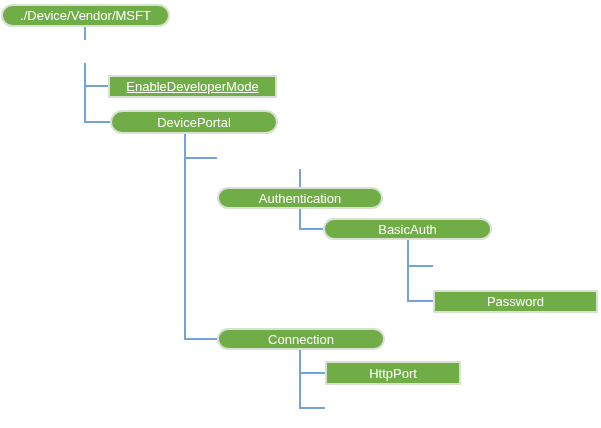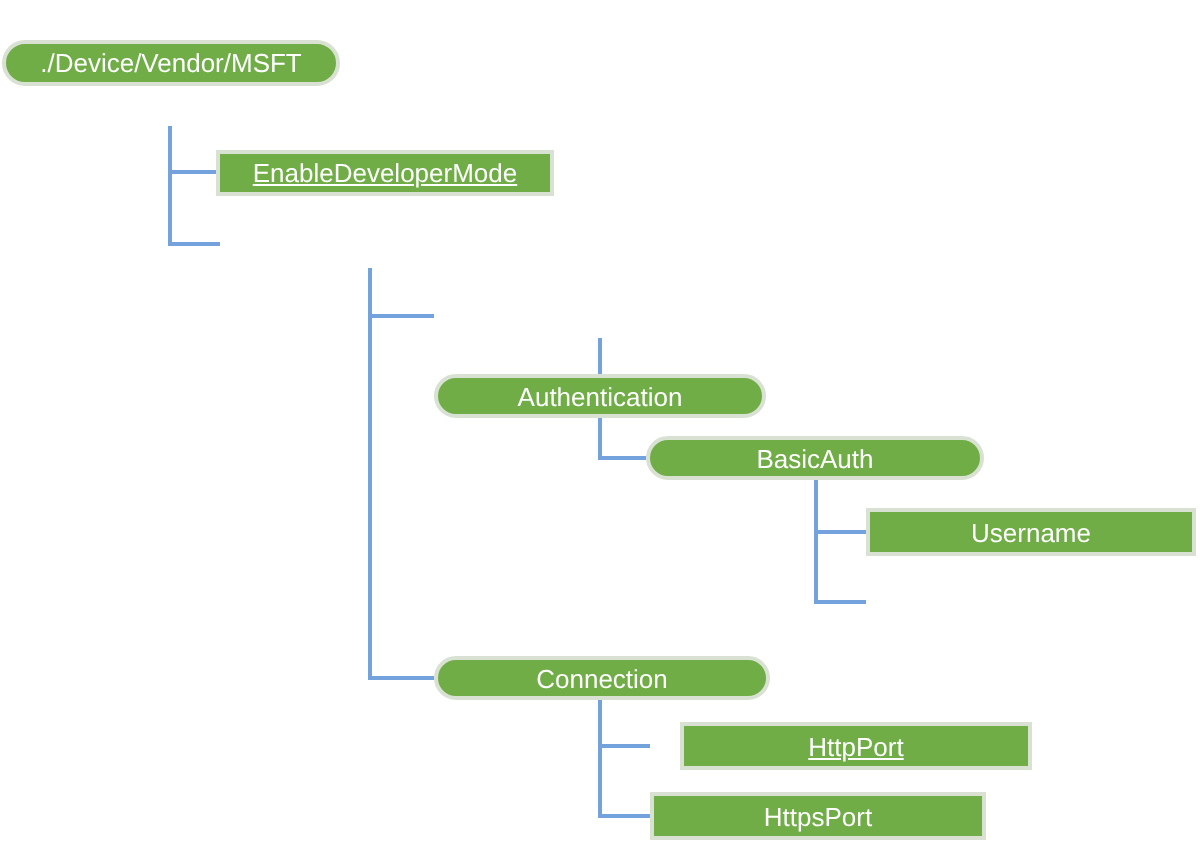--- a/index.html
+++ b/index.html
@@ -52,49 +52,49 @@
   <div class="line h" style="left:299px; top:228px; width:24px;"></div>
 
   <div class="line v" style="left:407px; top:240px; height:62px;"></div>
   <div class="line h" style="left:407px; top:265px; width:26px;"></div>
   <div class="line h" style="left:407px; top:300px; width:26px;"></div>
 
   <div class="line v" style="left:299px; top:350px; height:59px;"></div>
   <div class="line h" style="left:299px; top:372px; width:26px;"></div>
   <div class="line h" style="left:299px; top:407px; width:26px;"></div>
 
-  <div class="node pill" style="left:1px; top:20px; width:169px; height:23px;">
+  <div class="node pill" style="left:1px; top:4px; width:169px; height:23px;">
     <span>./Device/Vendor/MSFT</span>
   </div>
 
 
   <div class="node rect" style="left:108px; top:75px; width:169px; height:23px;text-decoration:underline;">
     <span>EnableDeveloperMode</span>
   </div>
 
+  <div class="node pill" style="left:110px; top:110px; width:168px; height:24px;">
+    <span>DevicePortal</span>
+  </div>
 
   <div class="node pill" style="left:217px; top:147px; width:166px; height:22px;margin-top:40px;">
     <span>Authentication</span>
   </div>
 
 
   <div class="node pill" style="left:323px; top:218px; width:169px; height:22px;">
     <span>BasicAuth</span>
   </div>
 
-  <div class="node rect" style="left:433px; top:254px; width:165px; height:24px;">
-    <span>Username</span>
+
+  <div class="node rect" style="left:433px; top:290px; width:165px; height:23px;">
+    <span>Password</span>
   </div>
-
 
   <div class="node pill" style="left:217px; top:328px; width:168px; height:22px;text-align:center;">
     <span>Connection</span>
   </div>
 
-  <div class="node rect" style="left:340px; top:361px; width:176px; height:24px;text-decoration:underline;">
+  <div class="node rect" style="left:325px; top:361px; width:136px; height:24px;">
     <span>HttpPort</span>
   </div>
 
-  <div class="node rect" style="left:325px; top:396px; width:168px; height:24px;">
-    <span>HttpsPort</span>
-  </div>
 
 </div>
 
 </body></html>

